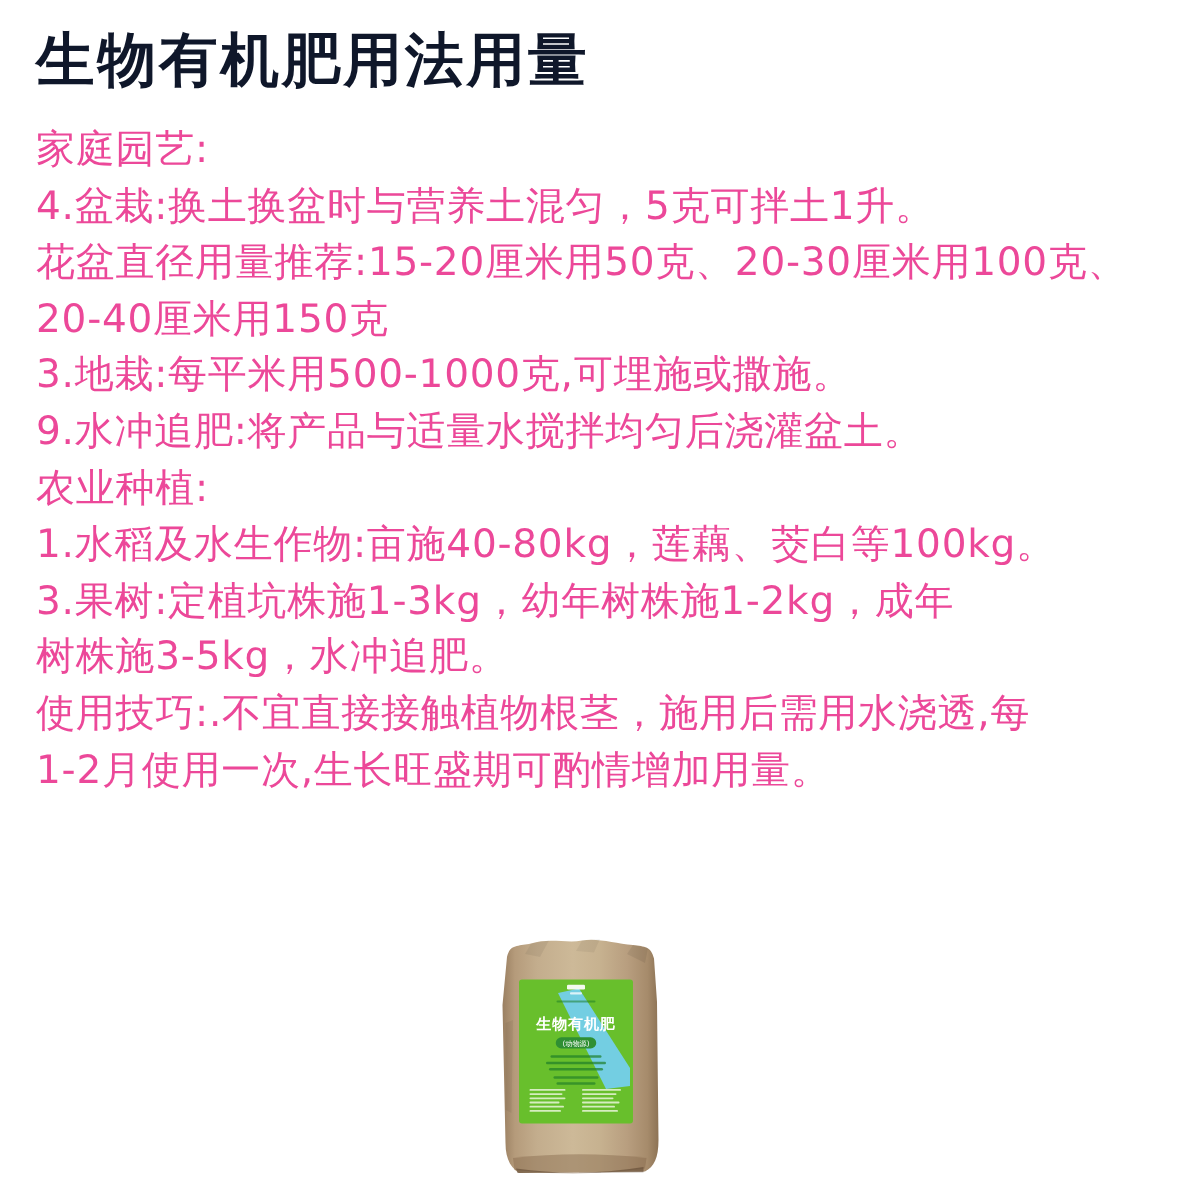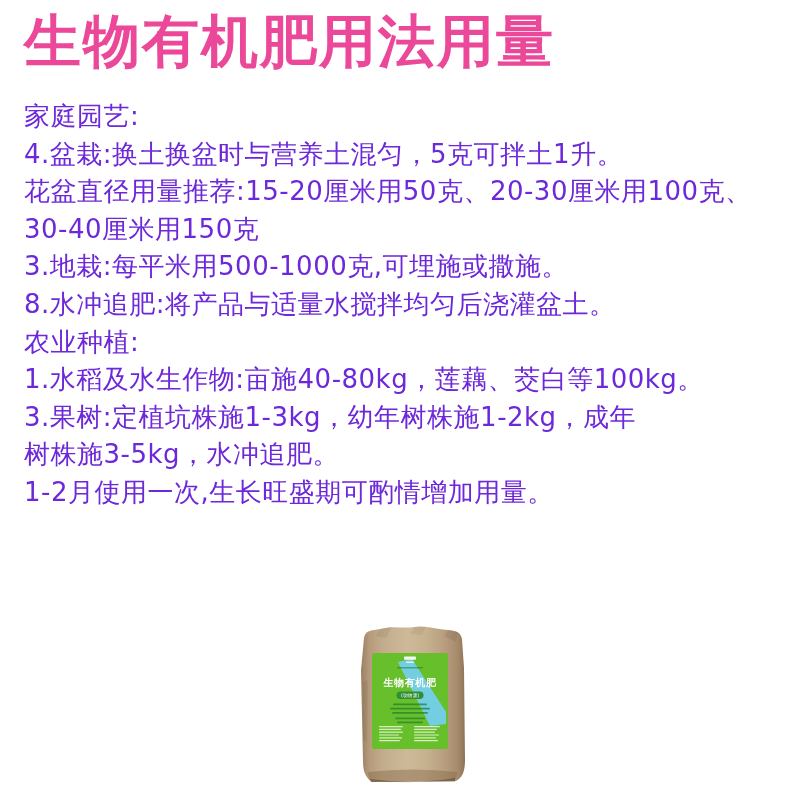--- a/index.html
+++ b/index.html
@@ -14,39 +14,39 @@
     overflow: hidden;
     font-family: "DejaVu Sans", "Liberation Sans", sans-serif;
   }
   .content {
     position: absolute;
     left: 24px;
     top: 12px;
     width: 760px;
   }
   .page-title {
-    font-size: 57px;
+    font-size: 39px;
     font-weight: 700;
-    color: #ec4899;
+    color: #0f172a;
     letter-spacing: 2px;
     line-height: 58px;
-    margin: 0 0 28px 0;
+    margin: 0 0 12px 0;
     white-space: nowrap;
   }
   .text-line {
     font-size: 26px;
     font-weight: 400;
-    color: #6d28d9;
+    color: #ec4899;
     line-height: 37.6px;
     letter-spacing: 0.5px;
     white-space: nowrap;
   }
   .bag-wrap {
     position: absolute;
-    left: 352px;
+    left: 326px;
     top: 622px;
     width: 118px;
     height: 168px;
     text-align: right;
   }
   .bag-wrap svg { display: block; }
   .label-title-text {
     font-family: "DejaVu Sans", "Liberation Sans", sans-serif;
     font-weight: 700;
     letter-spacing: 0.6px;
@@ -57,27 +57,28 @@
   }
 </style>
 </head>
 <body>
 
 <div class="content">
   <h1 class="page-title">生物有机肥用法用量</h1>
   <div class="text-line">家庭园艺:</div>
   <div class="text-line">4.盆栽:换土换盆时与营养土混匀，5克可拌土1升。</div>
   <div class="text-line">花盆直径用量推荐:15-20厘米用50克、20-30厘米用100克、</div>
-  <div class="text-line">30-40厘米用150克</div>
+  <div class="text-line">20-40厘米用150克</div>
   <div class="text-line">3.地栽:每平米用500-1000克,可埋施或撒施。</div>
-  <div class="text-line">8.水冲追肥:将产品与适量水搅拌均匀后浇灌盆土。</div>
+  <div class="text-line">9.水冲追肥:将产品与适量水搅拌均匀后浇灌盆土。</div>
   <div class="text-line">农业种植:</div>
   <div class="text-line">1.水稻及水生作物:亩施40-80kg，莲藕、茭白等100kg。</div>
   <div class="text-line">3.果树:定植坑株施1-3kg，幼年树株施1-2kg，成年</div>
   <div class="text-line">树株施3-5kg，水冲追肥。</div>
+  <div class="text-line">使用技巧:.不宜直接接触植物根茎，施用后需用水浇透,每</div>
   <div class="text-line">1-2月使用一次,生长旺盛期可酌情增加用量。</div>
 </div>
 
 <div class="bag-wrap">
   <svg width="118" height="168" viewBox="0 0 118 168" xmlns="http://www.w3.org/2000/svg">
     <defs>
       <linearGradient id="kraftGrad" x1="0" y1="0" x2="1" y2="0">
         <stop offset="0%" stop-color="#9a7f61"></stop>
         <stop offset="8%" stop-color="#b59b7b"></stop>
         <stop offset="22%" stop-color="#c3ad8d"></stop>

